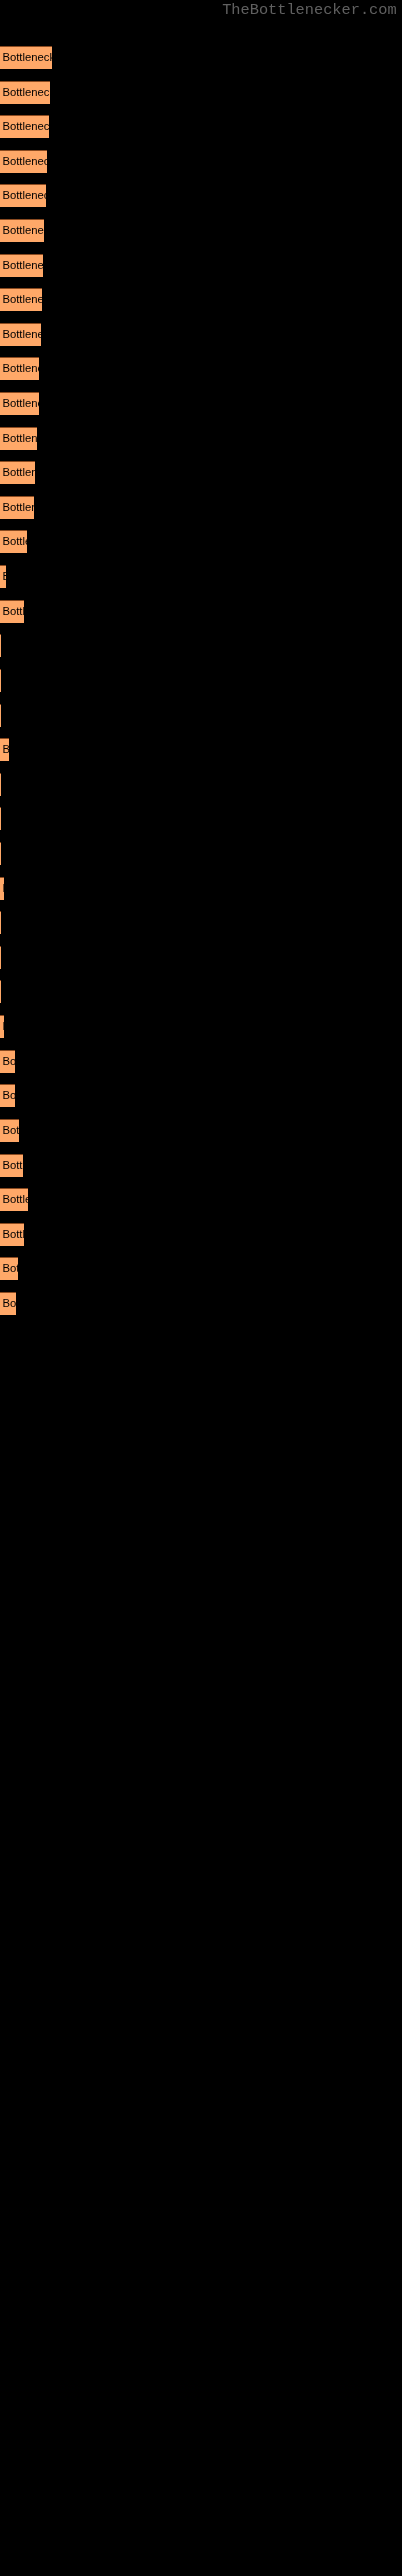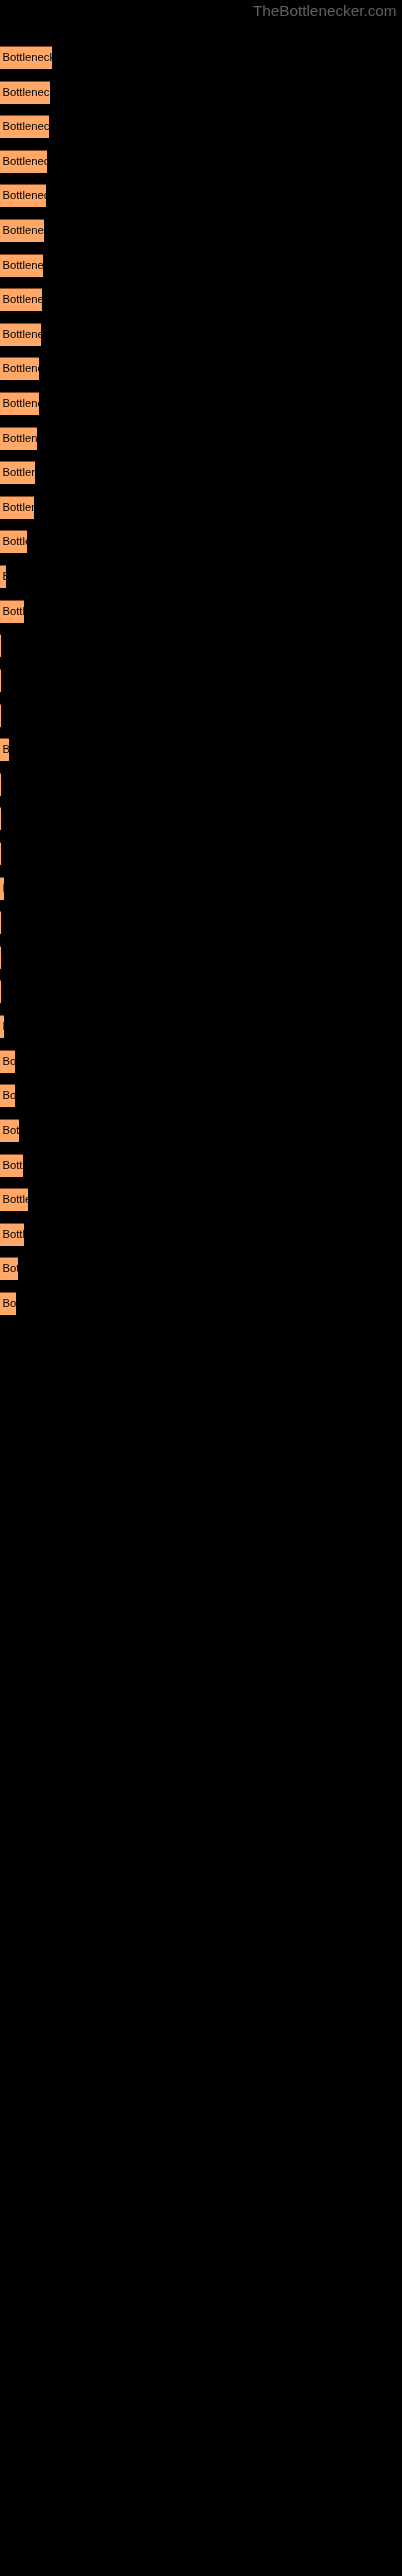--- a/index.html
+++ b/index.html
@@ -20,21 +20,21 @@
     width: 403px;
     height: 2576px;
     background: #000000;
   }
   #watermark {
     position: absolute;
     right: 6.4px;
     top: 1.6px;
     color: #606060;
     font-size: 15.3px;
-    font-family: Liberation Sans, sans-serif;
+    font-family: Liberation Mono, monospace;
     letter-spacing: 0px;
     white-space: nowrap;
     line-height: 17.7px;
   }
   .bar-row {
     position: absolute;
     left: 0;
     height: 22.5px;
   }
   .bar {

